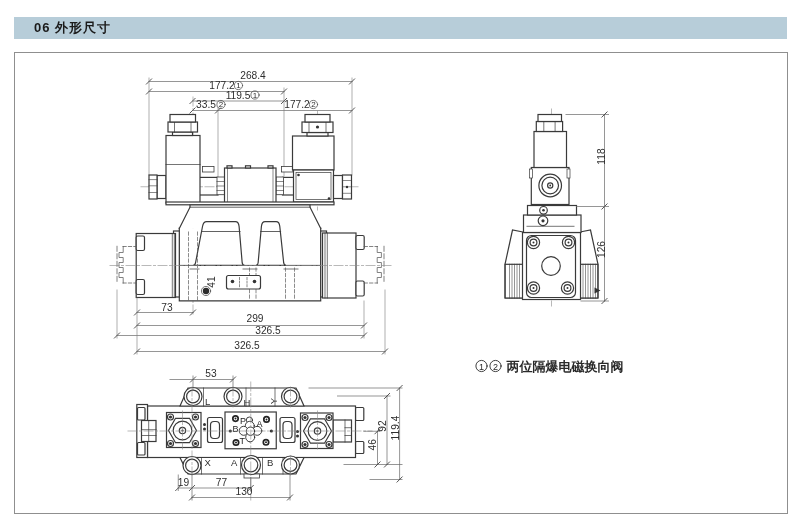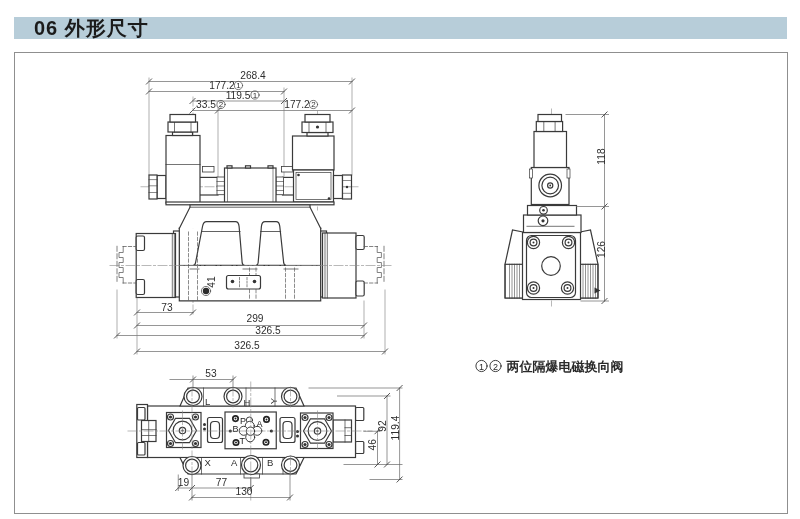--- a/index.html
+++ b/index.html
@@ -1,18 +1,18 @@
 <!DOCTYPE html>
 <html><head>
 <meta charset="utf-8">
 <style>
   html,body{margin:0;padding:0;background:#ffffff;width:800px;height:519px;overflow:hidden;}
   body{font-family:"Liberation Sans",sans-serif;position:relative;}
   .hdr{position:absolute;left:14px;top:17px;width:773px;height:22px;background:#b7cdd9;}
-  .hdr span{display:block;font-size:20px;font-weight:bold;color:#1b1b1b;line-height:22px;padding-left:20px;letter-spacing:1px;}
+  .hdr span{display:block;font-size:13px;font-weight:bold;color:#1b1b1b;line-height:22px;padding-left:20px;letter-spacing:1px;}
   .frame{position:absolute;left:14px;top:52px;width:772px;height:460px;border:1px solid #8f8f8f;background:#ffffff;}
   svg{position:absolute;left:0;top:0;}
   .dimtxt{font-size:10.2px;fill:#2e2e2e;}
   .lbltxt{font-size:9.5px;fill:#2e2e2e;}
   .smtxt{font-size:8px;fill:#2e2e2e;}
 </style>
 </head>
 <body>
 
 <div class="hdr">

